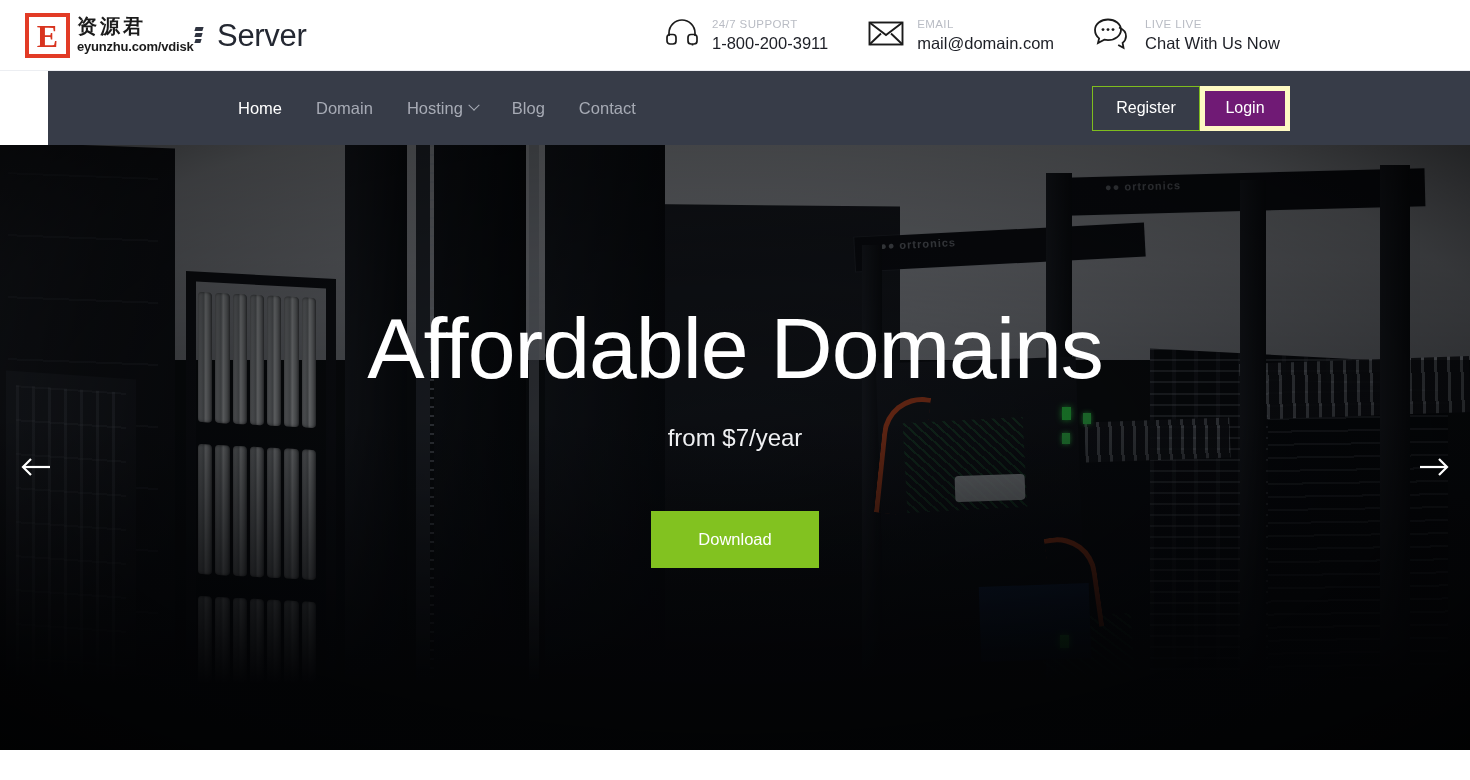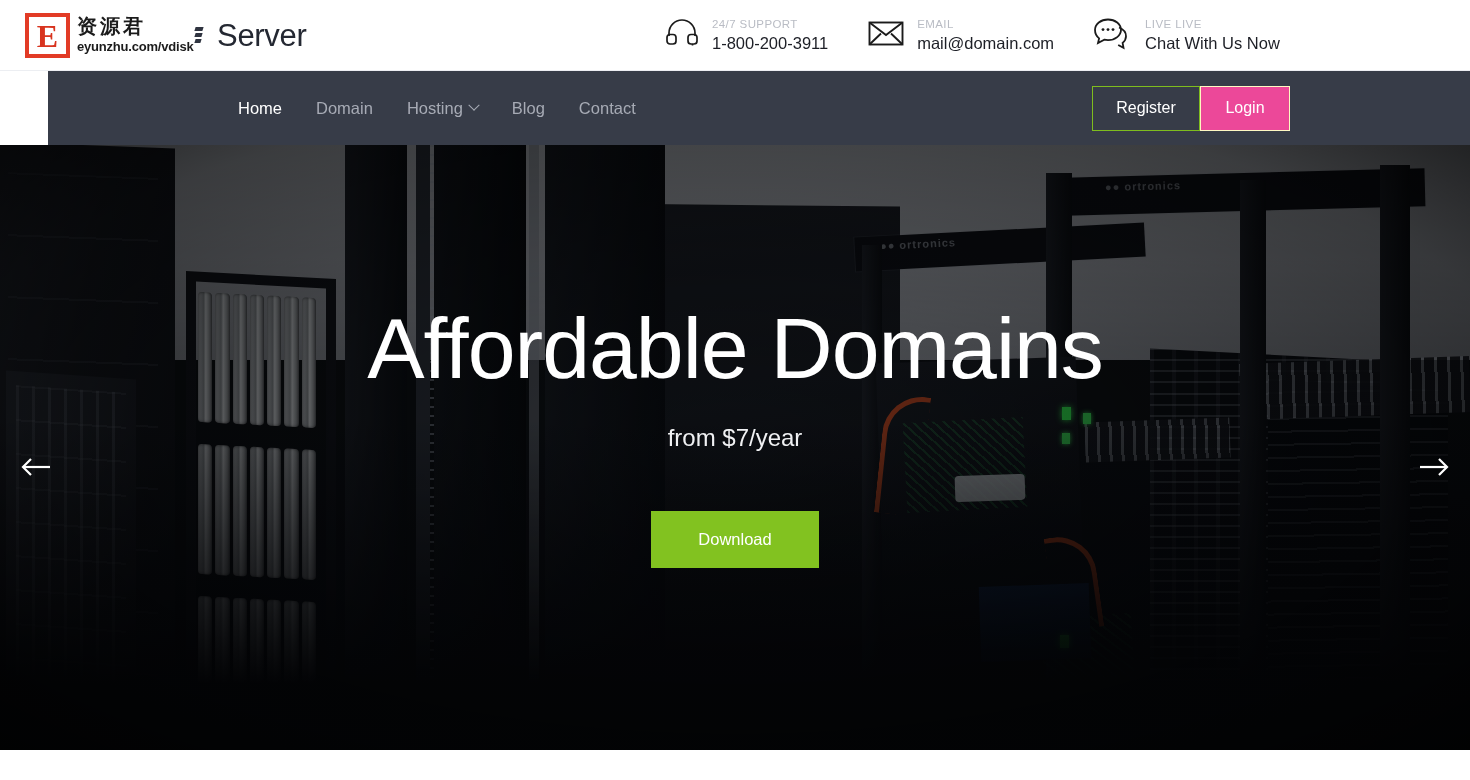--- a/index.html
+++ b/index.html
@@ -174,22 +174,22 @@
     width: 108px; height: 45px;
     background: transparent;
     border: 1px solid #7fbd1e;
     color: #ffffff;
     font-size: 16px;
     font-family: "Liberation Sans", sans-serif;
     cursor: pointer;
   }
   .btn-login {
     width: 90px; height: 45px;
-    background: #ec4899;
-    border: 1px solid #fef9c3;
+    background: #701a75;
+    border: 5px solid #fef9c3;
     color: #ffffff;
     font-size: 16px;
     font-family: "Liberation Sans", sans-serif;
     cursor: pointer;
   }
 
   
   .hero {
     position: relative;
     height: 605px;

